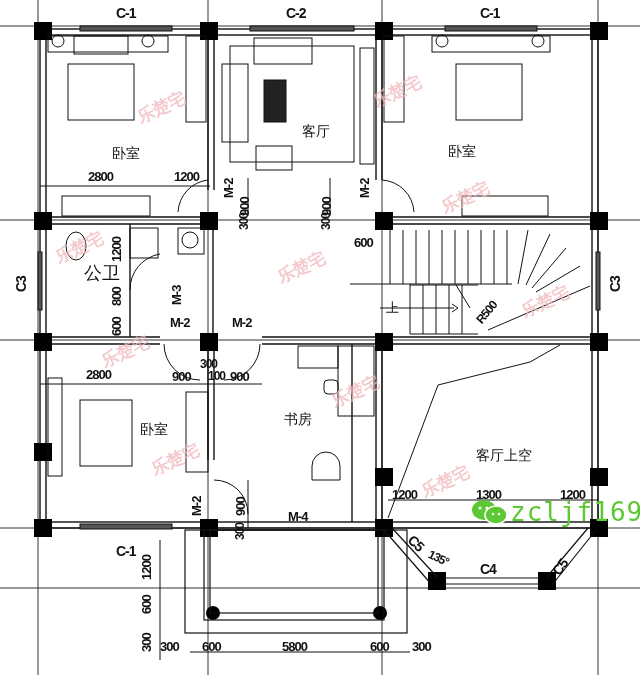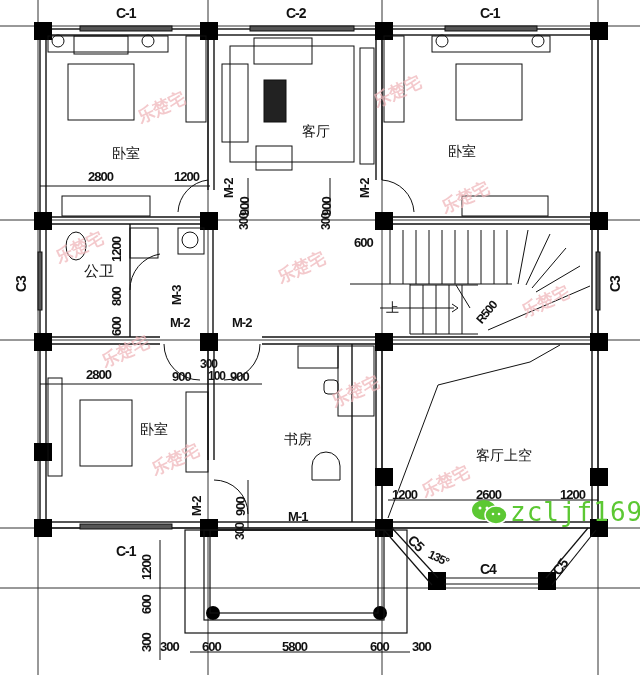--- a/index.html
+++ b/index.html
@@ -198,65 +198,65 @@
       <line x1="248" y1="178" x2="248" y2="216"></line>
       <line x1="330" y1="178" x2="330" y2="216"></line>
       <line x1="248" y1="480" x2="248" y2="528"></line>
     </g>
   </g>
 </svg>
 
 <div class="lbl room" style="left:112px;top:146px;">卧室</div>
 <div class="lbl room" style="left:302px;top:124px;">客厅</div>
 <div class="lbl room" style="left:448px;top:144px;">卧室</div>
-<div class="lbl room" style="left:84px;top:264px;font-size:15px;">公卫</div>
+<div class="lbl room" style="left:84px;top:264px;font-size:18px;">公卫</div>
 <div class="lbl room" style="left:140px;top:422px;">卧室</div>
-<div class="lbl room" style="left:284px;top:432px;">书房</div>
+<div class="lbl room" style="left:284px;top:412px;">书房</div>
 <div class="lbl room" style="left:476px;top:448px;">客厅上空</div>
 <div class="lbl room" style="left:386px;top:301px;font-size:13px;">上</div>
 
 <div class="lbl win" style="left:116px;top:6px;">C-1</div>
 <div class="lbl win" style="left:286px;top:6px;">C-2</div>
 <div class="lbl win" style="left:480px;top:6px;">C-1</div>
 <div class="lbl win v" style="left:14px;top:292px;">C3</div>
 <div class="lbl win v" style="left:608px;top:292px;">C3</div>
 <div class="lbl win" style="left:116px;top:544px;">C-1</div>
 <div class="lbl win" style="left:408px;top:536px;transform:rotate(45deg);">C5</div>
 <div class="lbl win" style="left:428px;top:552px;font-size:12px;transform:rotate(25deg);">135°</div>
 <div class="lbl win" style="left:480px;top:562px;">C4</div>
 <div class="lbl win" style="left:552px;top:560px;transform:rotate(-55deg);">C5</div>
 
 <div class="lbl dim v" style="left:222px;top:198px;">M-2</div>
 <div class="lbl dim v" style="left:358px;top:198px;">M-2</div>
 <div class="lbl dim v" style="left:170px;top:305px;">M-3</div>
 <div class="lbl dim" style="left:170px;top:316px;">M-2</div>
 <div class="lbl dim" style="left:232px;top:316px;">M-2</div>
 <div class="lbl dim v" style="left:190px;top:516px;">M-2</div>
-<div class="lbl dim" style="left:288px;top:510px;">M-1</div>
+<div class="lbl dim" style="left:288px;top:510px;">M-4</div>
 
 <div class="lbl dim" style="left:88px;top:170px;">2800</div>
 <div class="lbl dim" style="left:174px;top:170px;">1200</div>
 <div class="lbl dim v" style="left:238px;top:216px;">900</div>
 <div class="lbl dim v" style="left:238px;top:230px;font-size:12px;">300</div>
 <div class="lbl dim v" style="left:320px;top:216px;">900</div>
 <div class="lbl dim v" style="left:320px;top:230px;font-size:12px;">300</div>
 <div class="lbl dim" style="left:354px;top:236px;">600</div>
 <div class="lbl dim" style="left:474px;top:318px;transform:rotate(-50deg);font-size:12px;">R500</div>
 <div class="lbl dim v" style="left:110px;top:262px;">1200</div>
 <div class="lbl dim v" style="left:110px;top:306px;">800</div>
 <div class="lbl dim v" style="left:110px;top:336px;">600</div>
 <div class="lbl dim" style="left:86px;top:368px;">2800</div>
 <div class="lbl dim" style="left:172px;top:370px;">900</div>
 <div class="lbl dim" style="left:200px;top:358px;font-size:12px;">300</div>
 <div class="lbl dim" style="left:208px;top:370px;font-size:12px;">100</div>
 <div class="lbl dim" style="left:230px;top:370px;">900</div>
 <div class="lbl dim v" style="left:234px;top:516px;">900</div>
 <div class="lbl dim v" style="left:234px;top:540px;font-size:12px;">300</div>
 <div class="lbl dim" style="left:392px;top:488px;">1200</div>
-<div class="lbl dim" style="left:476px;top:488px;">2600</div>
+<div class="lbl dim" style="left:476px;top:488px;">1300</div>
 <div class="lbl dim" style="left:560px;top:488px;">1200</div>
 <div class="lbl dim v" style="left:140px;top:580px;">1200</div>
 <div class="lbl dim v" style="left:140px;top:614px;">600</div>
 <div class="lbl dim v" style="left:140px;top:652px;">300</div>
 <div class="lbl dim" style="left:160px;top:640px;">300</div>
 <div class="lbl dim" style="left:202px;top:640px;">600</div>
 <div class="lbl dim" style="left:282px;top:640px;">5800</div>
 <div class="lbl dim" style="left:370px;top:640px;">600</div>
 <div class="lbl dim" style="left:412px;top:640px;">300</div>
 

